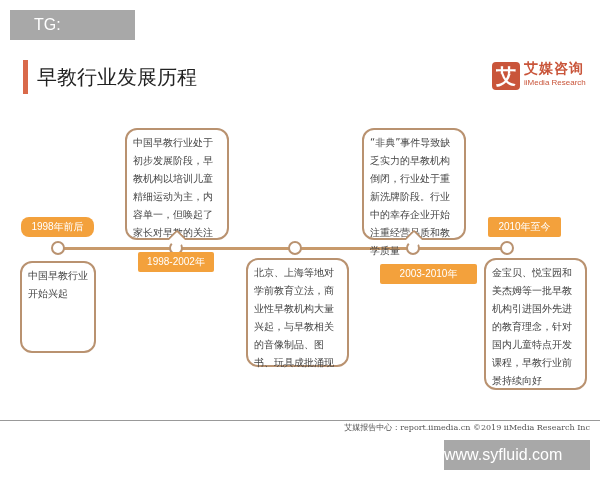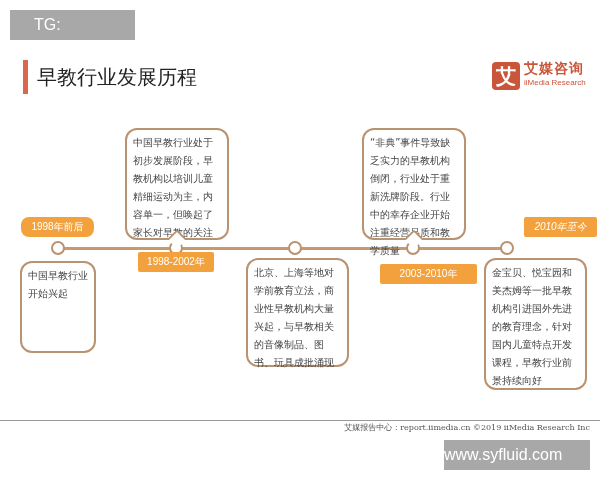--- a/index.html
+++ b/index.html
@@ -77,21 +77,21 @@
 <div class="node" style="left:51px;"></div>
 <div class="node" style="left:169px;"></div>
 <div class="node" style="left:288px;"></div>
 <div class="node" style="left:406px;"></div>
 <div class="node" style="left:500px;"></div>
 
 <div class="tag" style="left:21px; top:217px; width:73px;border-radius:8px;">1998年前后</div>
 <div class="tag" style="left:138px; top:252px; width:76px;">1998-2002年</div>
 <div class="tag" style="left:259px; top:217px; width:73px;margin-top:47px;">2002-2003年</div>
 <div class="tag" style="left:380px; top:264px; width:97px;">2003-2010年</div>
-<div class="tag" style="left:524px; top:217px; width:73px;font-style:italic;">2010年至今</div>
+<div class="tag" style="left:488px; top:217px; width:73px;">2010年至今</div>
 
 <div class="box" style="left:20px; top:261px; width:76px; height:92px;">
   <span>中国早教行业开始兴起</span>
 </div>
 
 <div class="box up" style="left:125px; top:128px; width:104px; height:112px;">
   <span>中国早教行业处于初步发展阶段，早教机构以培训儿童精细运动为主，内容单一，但唤起了家长对早教的关注</span>
 </div>
 
 <div class="box" style="left:246px; top:258px; width:103px; height:109px;">

